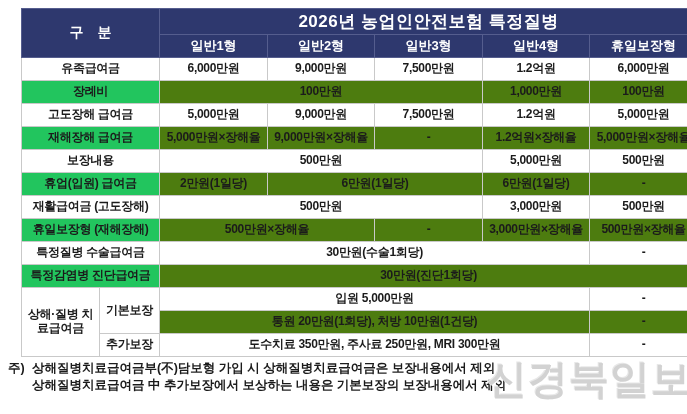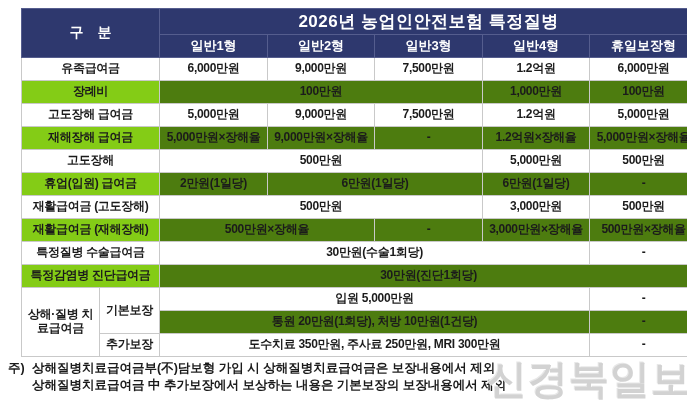--- a/index.html
+++ b/index.html
@@ -21,21 +21,21 @@
   th.title-cell{font-size:17px;height:22px;letter-spacing:0.5px;}
   th.corner-cell{font-size:14px;white-space:pre;word-spacing:10px;}
   th.col-cell{font-size:13px;height:20px;}
   tbody td{
     border:1px solid #c9c9c9;background:#ffffff;color:#1b1b1b;
     font-size:12px;font-weight:700;text-align:center;vertical-align:middle;
     height:22px;padding:0 2px;letter-spacing:-0.3px;line-height:1.15;
   }
   tbody tr.shade td{background:#4d7c0f;}
   tbody td.rowhead{background:#ffffff;}
-  tbody tr.shade td.rowhead{background:#84cc16;}
+  tbody tr.shade td.rowhead{background:#22c55e;}
   tbody td.keep-white{background:#ffffff !important;}
   .footnote{
     position:absolute;left:8px;top:360px;width:560px;
     display:flex;align-items:flex-start;
     font-size:12.5px;font-weight:700;color:#1b1b1b;line-height:17px;
   }
   .fn-marker{flex:0 0 24px;}
   .fn-lines div{white-space:nowrap;}
   .watermark{
     position:absolute;left:487px;top:352px;
@@ -97,40 +97,40 @@
         </tr>
         <tr class="shade">
           <td colspan="2" class="rowhead">재해장해 급여금</td>
           <td class="">5,000만원×장해율</td>
           <td class="">9,000만원×장해율</td>
           <td class="">-</td>
           <td class="">1.2억원×장해율</td>
           <td class="">5,000만원×장해율</td>
         </tr>
         <tr>
-          <td colspan="2" class="rowhead">고도장해</td>
+          <td colspan="2" class="rowhead">보장내용</td>
           <td colspan="3" class="">500만원</td>
           <td class="">5,000만원</td>
           <td class="">500만원</td>
         </tr>
         <tr class="shade">
           <td colspan="2" class="rowhead">휴업(입원) 급여금</td>
           <td class="">2만원(1일당)</td>
           <td colspan="2" class="">6만원(1일당)</td>
           <td class="">6만원(1일당)</td>
           <td class="">-</td>
         </tr>
         <tr>
           <td colspan="2" class="rowhead">재활급여금 (고도장해)</td>
           <td colspan="3" class="">500만원</td>
           <td class="">3,000만원</td>
           <td class="">500만원</td>
         </tr>
         <tr class="shade">
-          <td colspan="2" class="rowhead">재활급여금 (재해장해)</td>
+          <td colspan="2" class="rowhead">휴일보장형 (재해장해)</td>
           <td colspan="2" class="">500만원×장해율</td>
           <td class="">-</td>
           <td class="">3,000만원×장해율</td>
           <td class="">500만원×장해율</td>
         </tr>
         <tr>
           <td colspan="2" class="rowhead">특정질병 수술급여금</td>
           <td colspan="4" class="">30만원(수술1회당)</td>
           <td class="">-</td>
         </tr>

